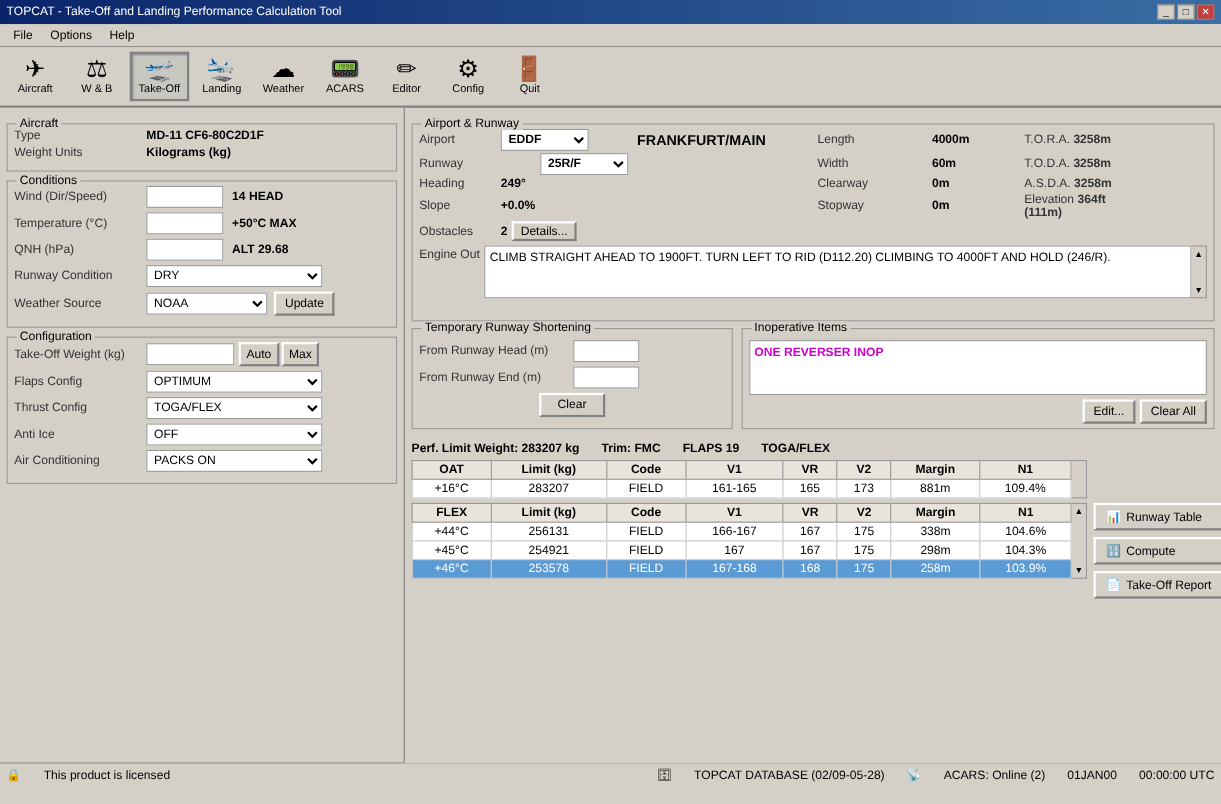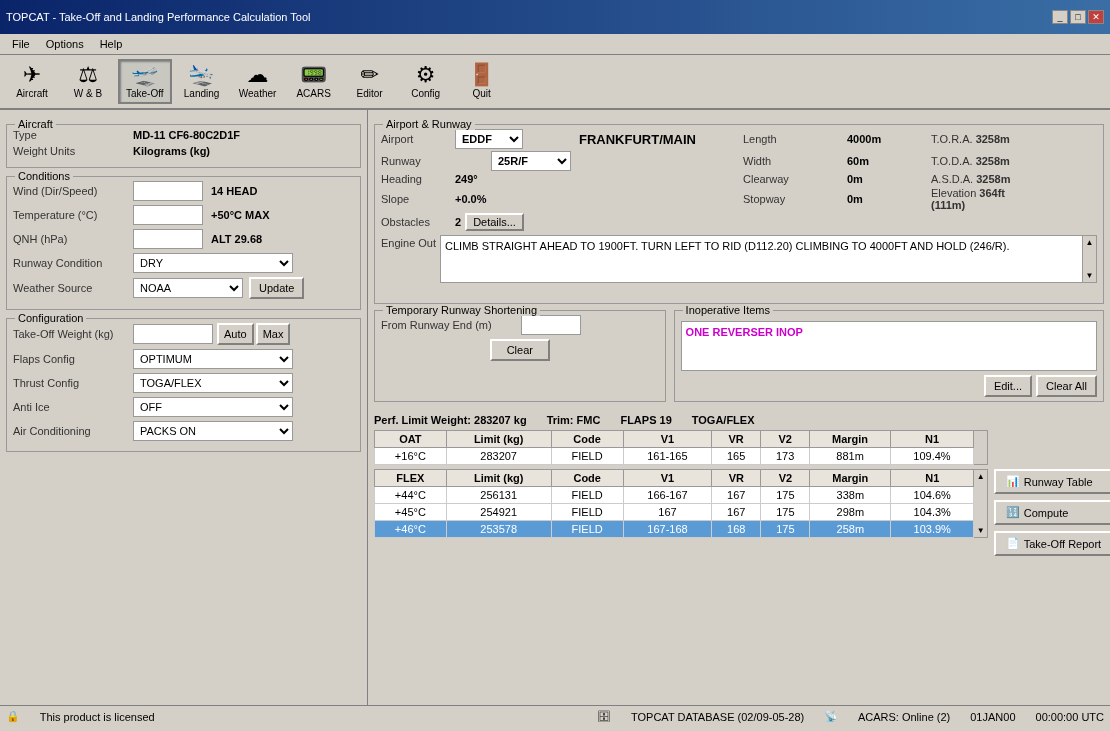--- a/index.html
+++ b/index.html
@@ -7,21 +7,21 @@
 
     
     #titlebar {
       background: linear-gradient(to right, #0a246a, #3a6ea5);
       color: white;
       padding: 3px 6px;
       font-size: 11px;
       display: flex;
       align-items: center;
       justify-content: space-between;
-      height: 34px;
+      height: 22px;
     }
     #titlebar-controls { display: flex; gap: 2px; }
     .title-btn {
       width: 16px; height: 14px; background: #d4d0c8; border: 1px solid #888;
       font-size: 9px; display: flex; align-items: center; justify-content: center;
       cursor: pointer; color: #000;
     }
 
     
     #menubar {
@@ -368,21 +368,21 @@
     </div>
   </div>
 
   <div id="right-panel" style="flex:1; padding:6px; background:#d4d0c8; position:relative; overflow-y:auto;">
 
     <div class="group-box" style="margin-top:8px;">
       <span class="group-box-title">Airport &amp; Runway</span>
 
       <div style="display:grid; grid-template-columns: 70px 120px 160px 100px 80px 100px; gap:2px 4px; align-items:center; margin-bottom:4px;">
         <span class="ag-label">Airport</span>
-        <select style="width:68px; height:20px; font-size:11px; font-weight:bold;">
+        <select style="width:80px; height:20px; font-size:11px; font-weight:bold;">
           <option>EDDF</option>
         </select>
         <span class="ag-value" style="font-size:13px;">FRANKFURT/MAIN</span>
         <span class="ag-label">Length</span>
         <span class="ag-value">4000m</span>
         <span class="ag-label"><span>T.O.R.A.</span> <span class="ag-value">3258m</span></span>
 
         <span class="ag-label">Runway</span>
         <select style="width:80px; height:20px; font-size:11px; font-weight:bold;margin-left:36px;">
           <option>25R/F</option>
@@ -427,20 +427,24 @@
             <span style="font-size:8px;">▲</span>
             <span style="font-size:8px;">▼</span>
           </div>
         </div>
       </div>
     </div>
 
     <div style="display:flex; gap:8px; margin-bottom:6px;">
       <div class="group-box" style="flex:1; padding:4px 6px;">
         <span class="group-box-title">Temporary Runway Shortening</span>
+        <div class="form-row" style="margin-top:6px;">
+          <span class="form-label" style="width:140px;">From Runway Head (m)</span>
+          <input type="text" style="width: 60px;">
+        </div>
         <div class="form-row">
           <span class="form-label" style="width:140px;">From Runway End (m)</span>
           <input type="text" style="width: 60px;">
         </div>
         <div style="margin-top:4px; text-align:center;">
           <button class="btn" style="width:60px;">Clear</button>
         </div>
       </div>
 
       <div class="group-box" style="flex:1.5; padding:4px 6px;">

